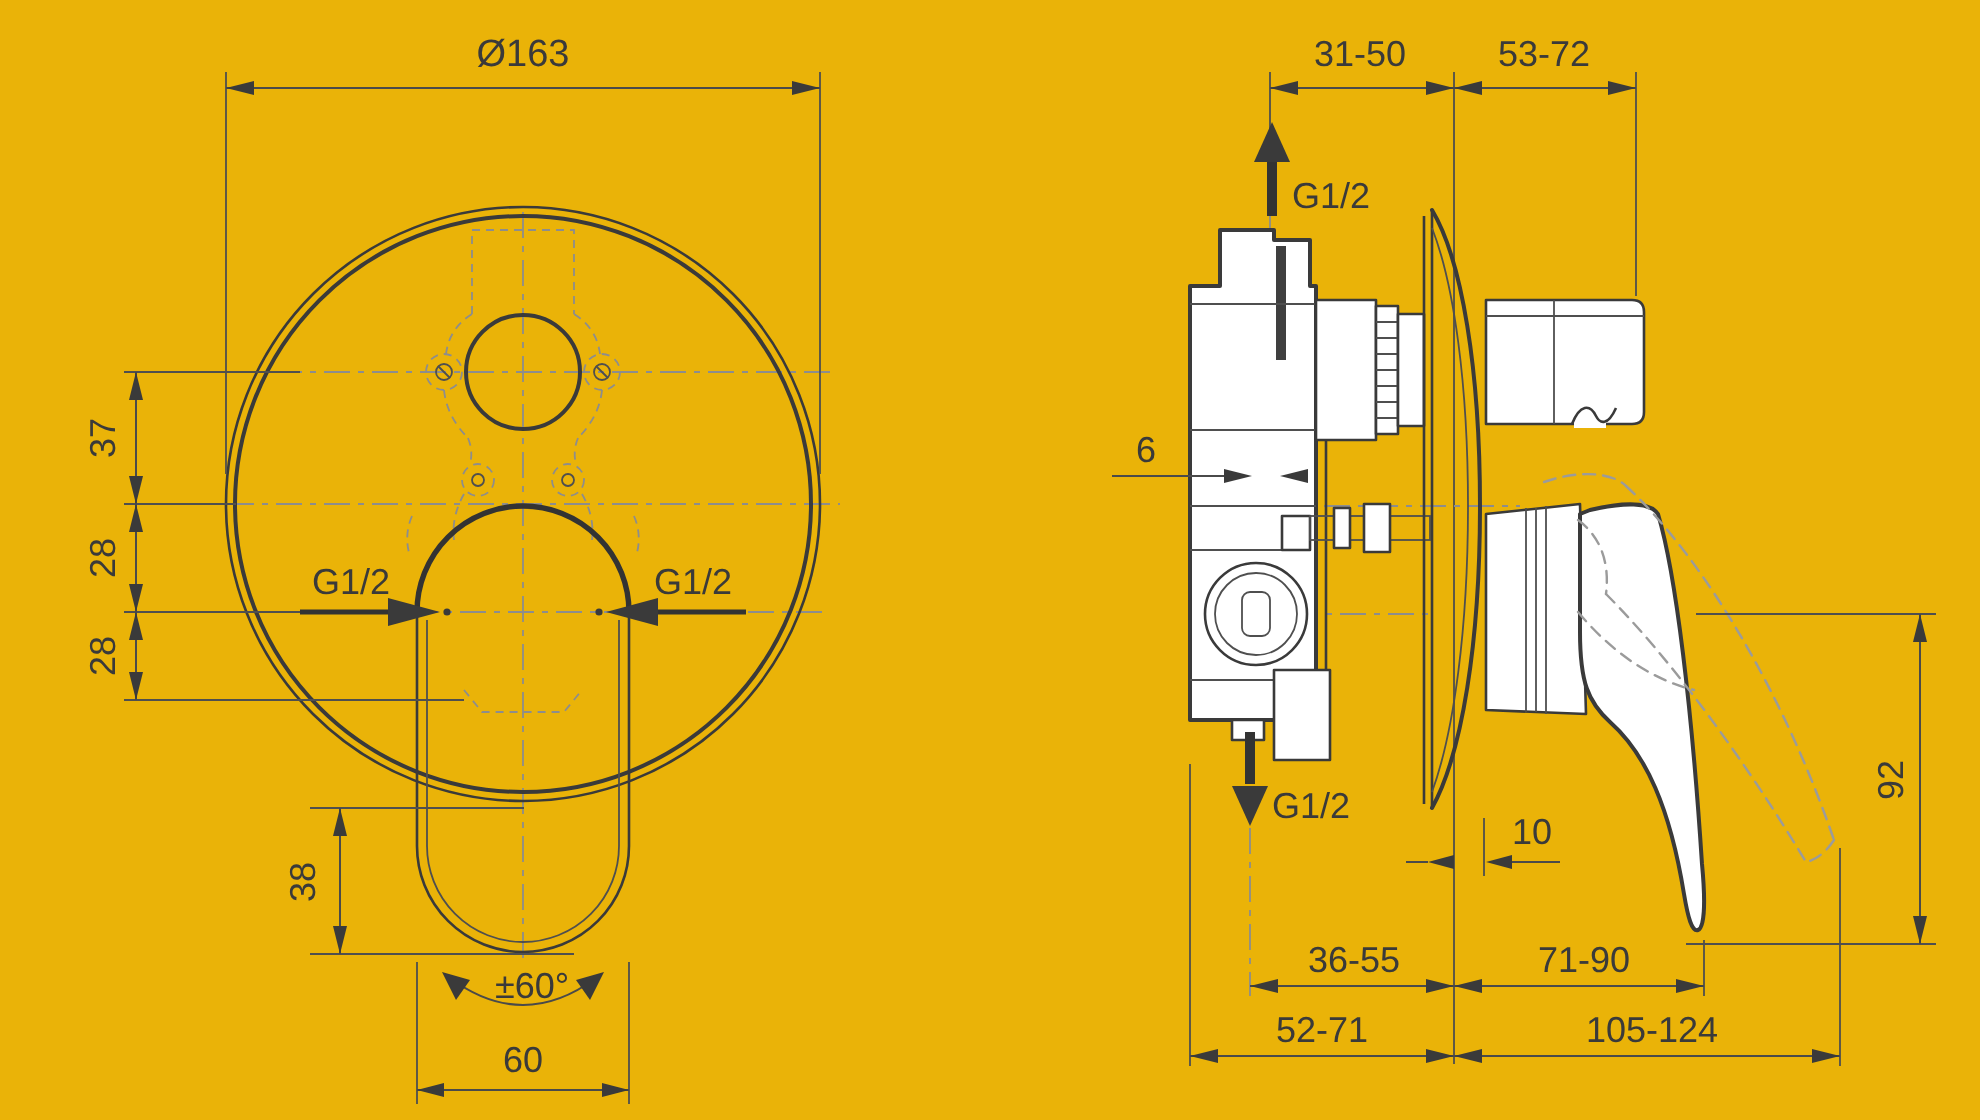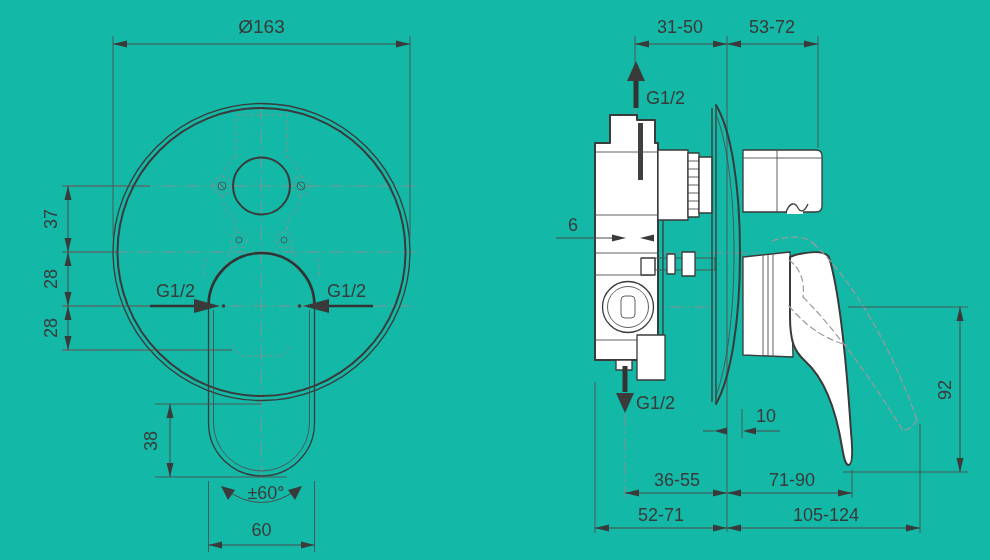--- a/index.html
+++ b/index.html
@@ -1,16 +1,16 @@
 <!DOCTYPE html>
 <html><head>
 <meta charset="utf-8">
 <style>
   html,body{margin:0;padding:0;background:#ffffff;}
-  .stage{width:990px;height:560px;background:#14b8a6;position:relative;font-family:"Liberation Sans",sans-serif;}
+  .stage{width:990px;height:560px;background:#eab308;position:relative;font-family:"Liberation Sans",sans-serif;}
   svg{display:block;}
   .t{font-family:"Liberation Sans",sans-serif;font-size:18px;fill:#3a3a3a;}
   .tbig{font-family:"Liberation Sans",sans-serif;font-size:19px;fill:#3a3a3a;}
   .outline{stroke:#3a3a3a;stroke-width:2;fill:none;stroke-linejoin:round;stroke-linecap:round;}
   .outline-f{stroke:#3a3a3a;stroke-width:2;fill:#ffffff;stroke-linejoin:round;}
   .med{stroke:#3a3a3a;stroke-width:1.3;fill:none;stroke-linejoin:round;}
   .med-f{stroke:#3a3a3a;stroke-width:1.3;fill:#ffffff;stroke-linejoin:round;}
   .thin{stroke:#4f4f4f;stroke-width:0.9;fill:none;}
   .dim{stroke:#4a4a4a;stroke-width:1;fill:none;}
   .arr{fill:#3a3a3a;stroke:none;}

